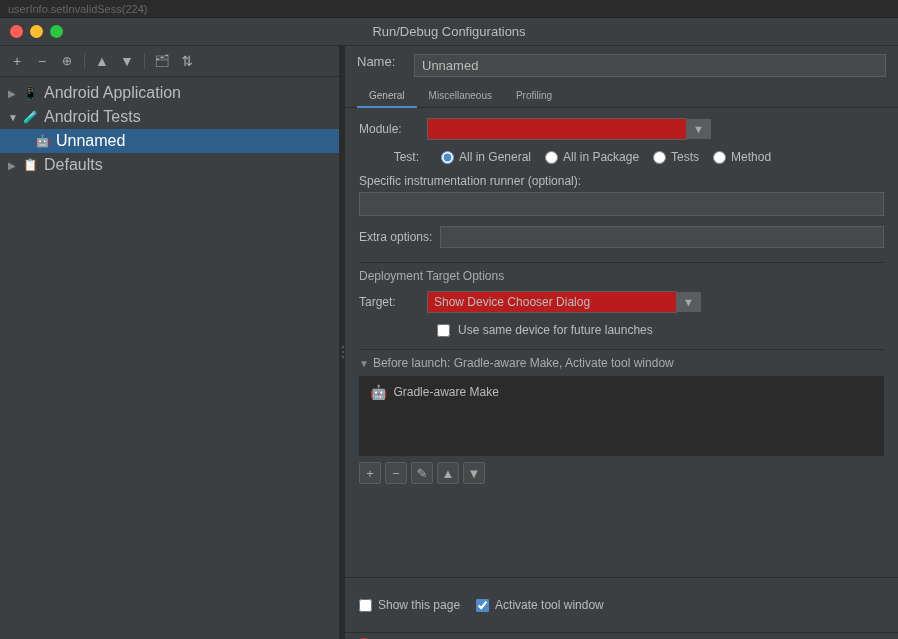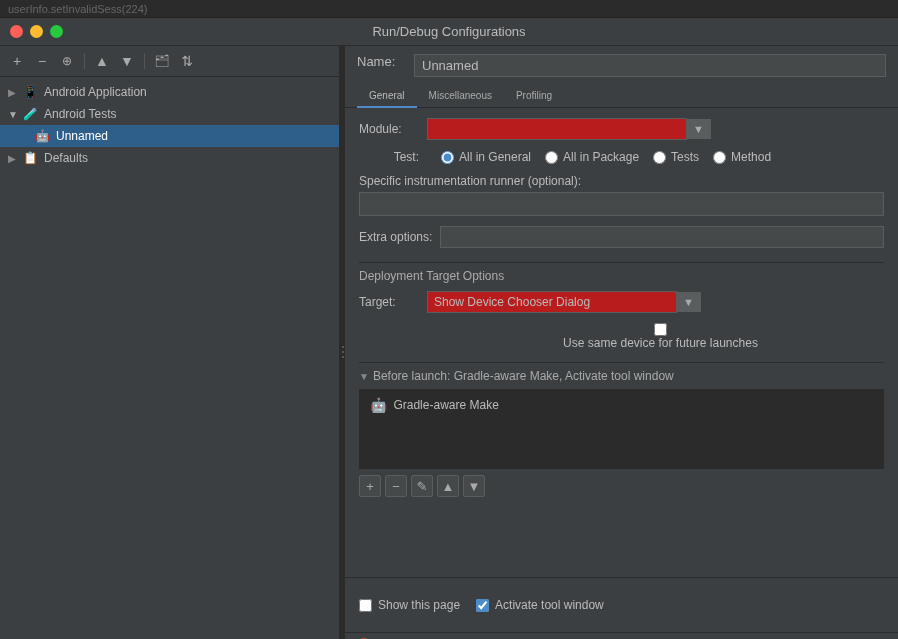--- a/index.html
+++ b/index.html
@@ -107,21 +107,21 @@
     .tree-icon {
       width: 18px;
       height: 16px;
       flex-shrink: 0;
       display: flex;
       align-items: center;
       justify-content: center;
       font-size: 12px;
       margin-right: 4px;
     }
-    .tree-label { font-size: 12px; text-align: right; }
+    .tree-label { font-size: 16px; text-align: right; }
     .indent1 { padding-left: 20px; }
 
     
     .right-panel {
       flex: 1;
       background: #3c3f41;
       display: flex;
       flex-direction: column;
       overflow: hidden;
     }
@@ -565,21 +565,21 @@
 
       <div class="deployment-section">
         <div class="section-header">Deployment Target Options</div>
         <div class="dropdown-row">
           <span class="dropdown-label">Target:</span>
           <div class="dropdown-wrapper">
             <select class="dropdown-select" style="width:250px;"><option>Show Device Chooser Dialog</option></select>
             <div class="dropdown-arrow-btn">▼</div>
           </div>
         </div>
-        <div style="display:flex;align-items:center;gap:0;padding-left:78px;flex-direction:column;">
+        <div style="display:flex;align-items:center;gap:8px;padding-left:78px;">
           <input type="checkbox" id="same-device" style="">
           <label for="same-device" class="radio-option">Use same device for future launches</label>
         </div>
       </div>
 
       <hr class="separator-line">
 
       <div class="before-launch-section">
         <div class="before-launch-header">
           <span class="collapse-arrow">▼</span>

